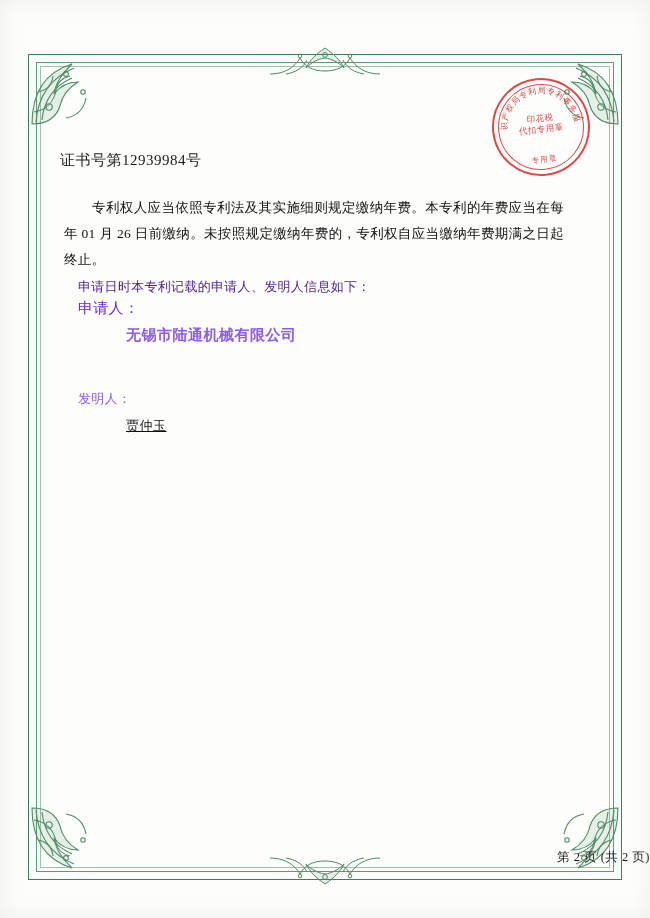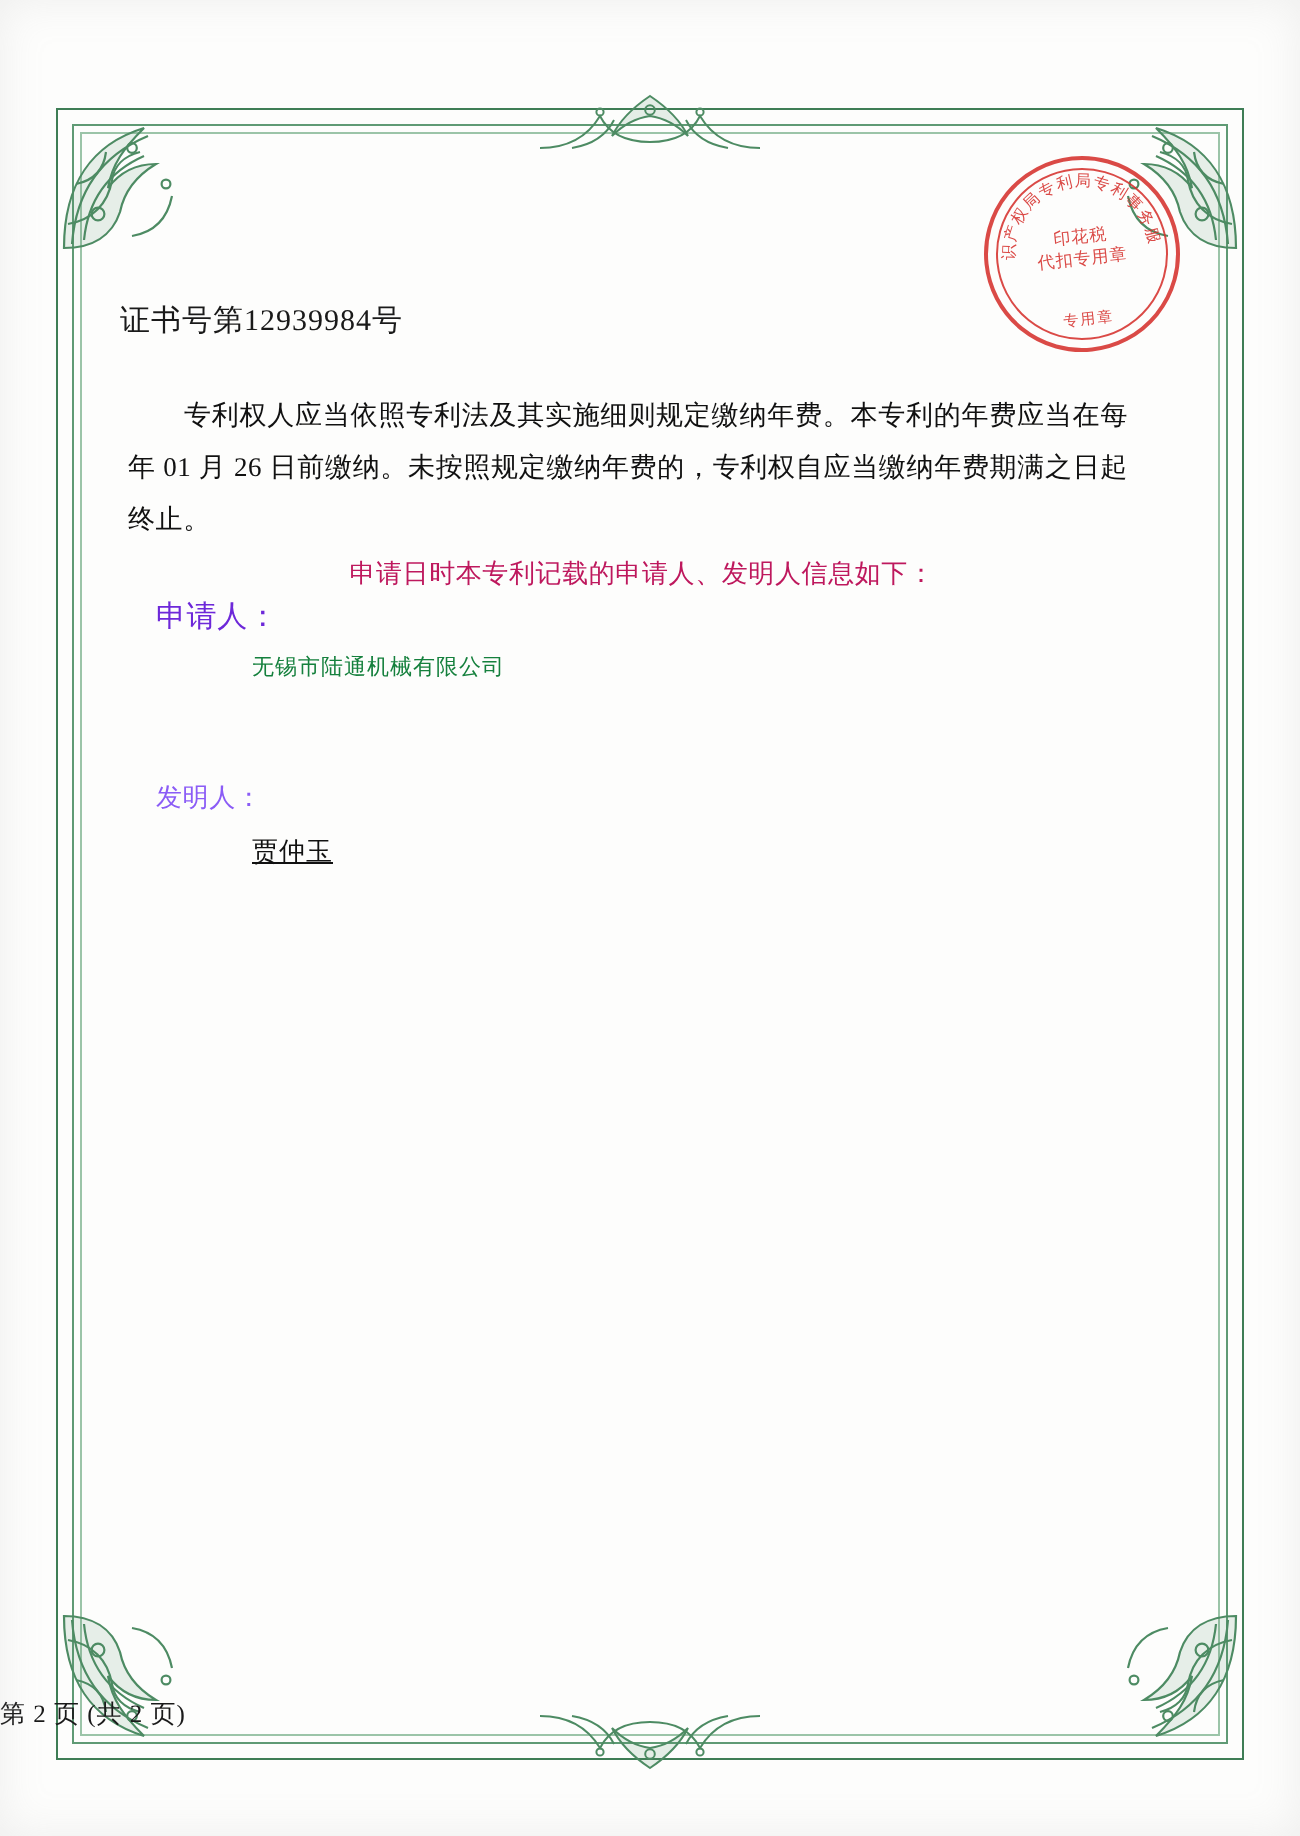--- a/index.html
+++ b/index.html
@@ -125,43 +125,43 @@
     letter-spacing: 0.3px;
   }
 
   .para-info {
     position: absolute;
     left: 6px;
     top: 185px;
     width: 500px;
     font-size: 13px;
     line-height: 24px;
-    color: #be185d;
+    color: #4c1d95;
     text-indent: 14px;
     letter-spacing: 0.3px;
-    text-align: center;
   }
 
   .label-applicant {
     position: absolute;
     left: 6px;
     top: 209px;
     font-size: 15px;
     color: #6d28d9;
     text-indent: 14px;
     letter-spacing: 0.3px;
   }
   .value-applicant {
     position: absolute;
     left: 6px;
     top: 236px;
-    font-size: 11px;
-    color: #15803d;
+    font-size: 15px;
+    color: #8b5cf6;
     text-indent: 62px;
     letter-spacing: 0.5px;
+    font-weight: bold;
   }
   .label-inventor {
     position: absolute;
     left: 6px;
     top: 300px;
     font-size: 13px;
     color: #8b5cf6;
     text-indent: 14px;
     letter-spacing: 0.3px;
   }
@@ -222,21 +222,21 @@
     letter-spacing: 1px;
     color: #d6322e;
   }
 
   
   .footer {
     position: absolute;
     left: 0;
     right: 0;
     bottom: 52px;
-    text-align: left;
+    text-align: right;
     font-size: 12.5px;
     color: #1a1a1a;
     letter-spacing: 0.5px;
   }
 </style>
 </head>
 <body>
 
 <div class="page">
 

